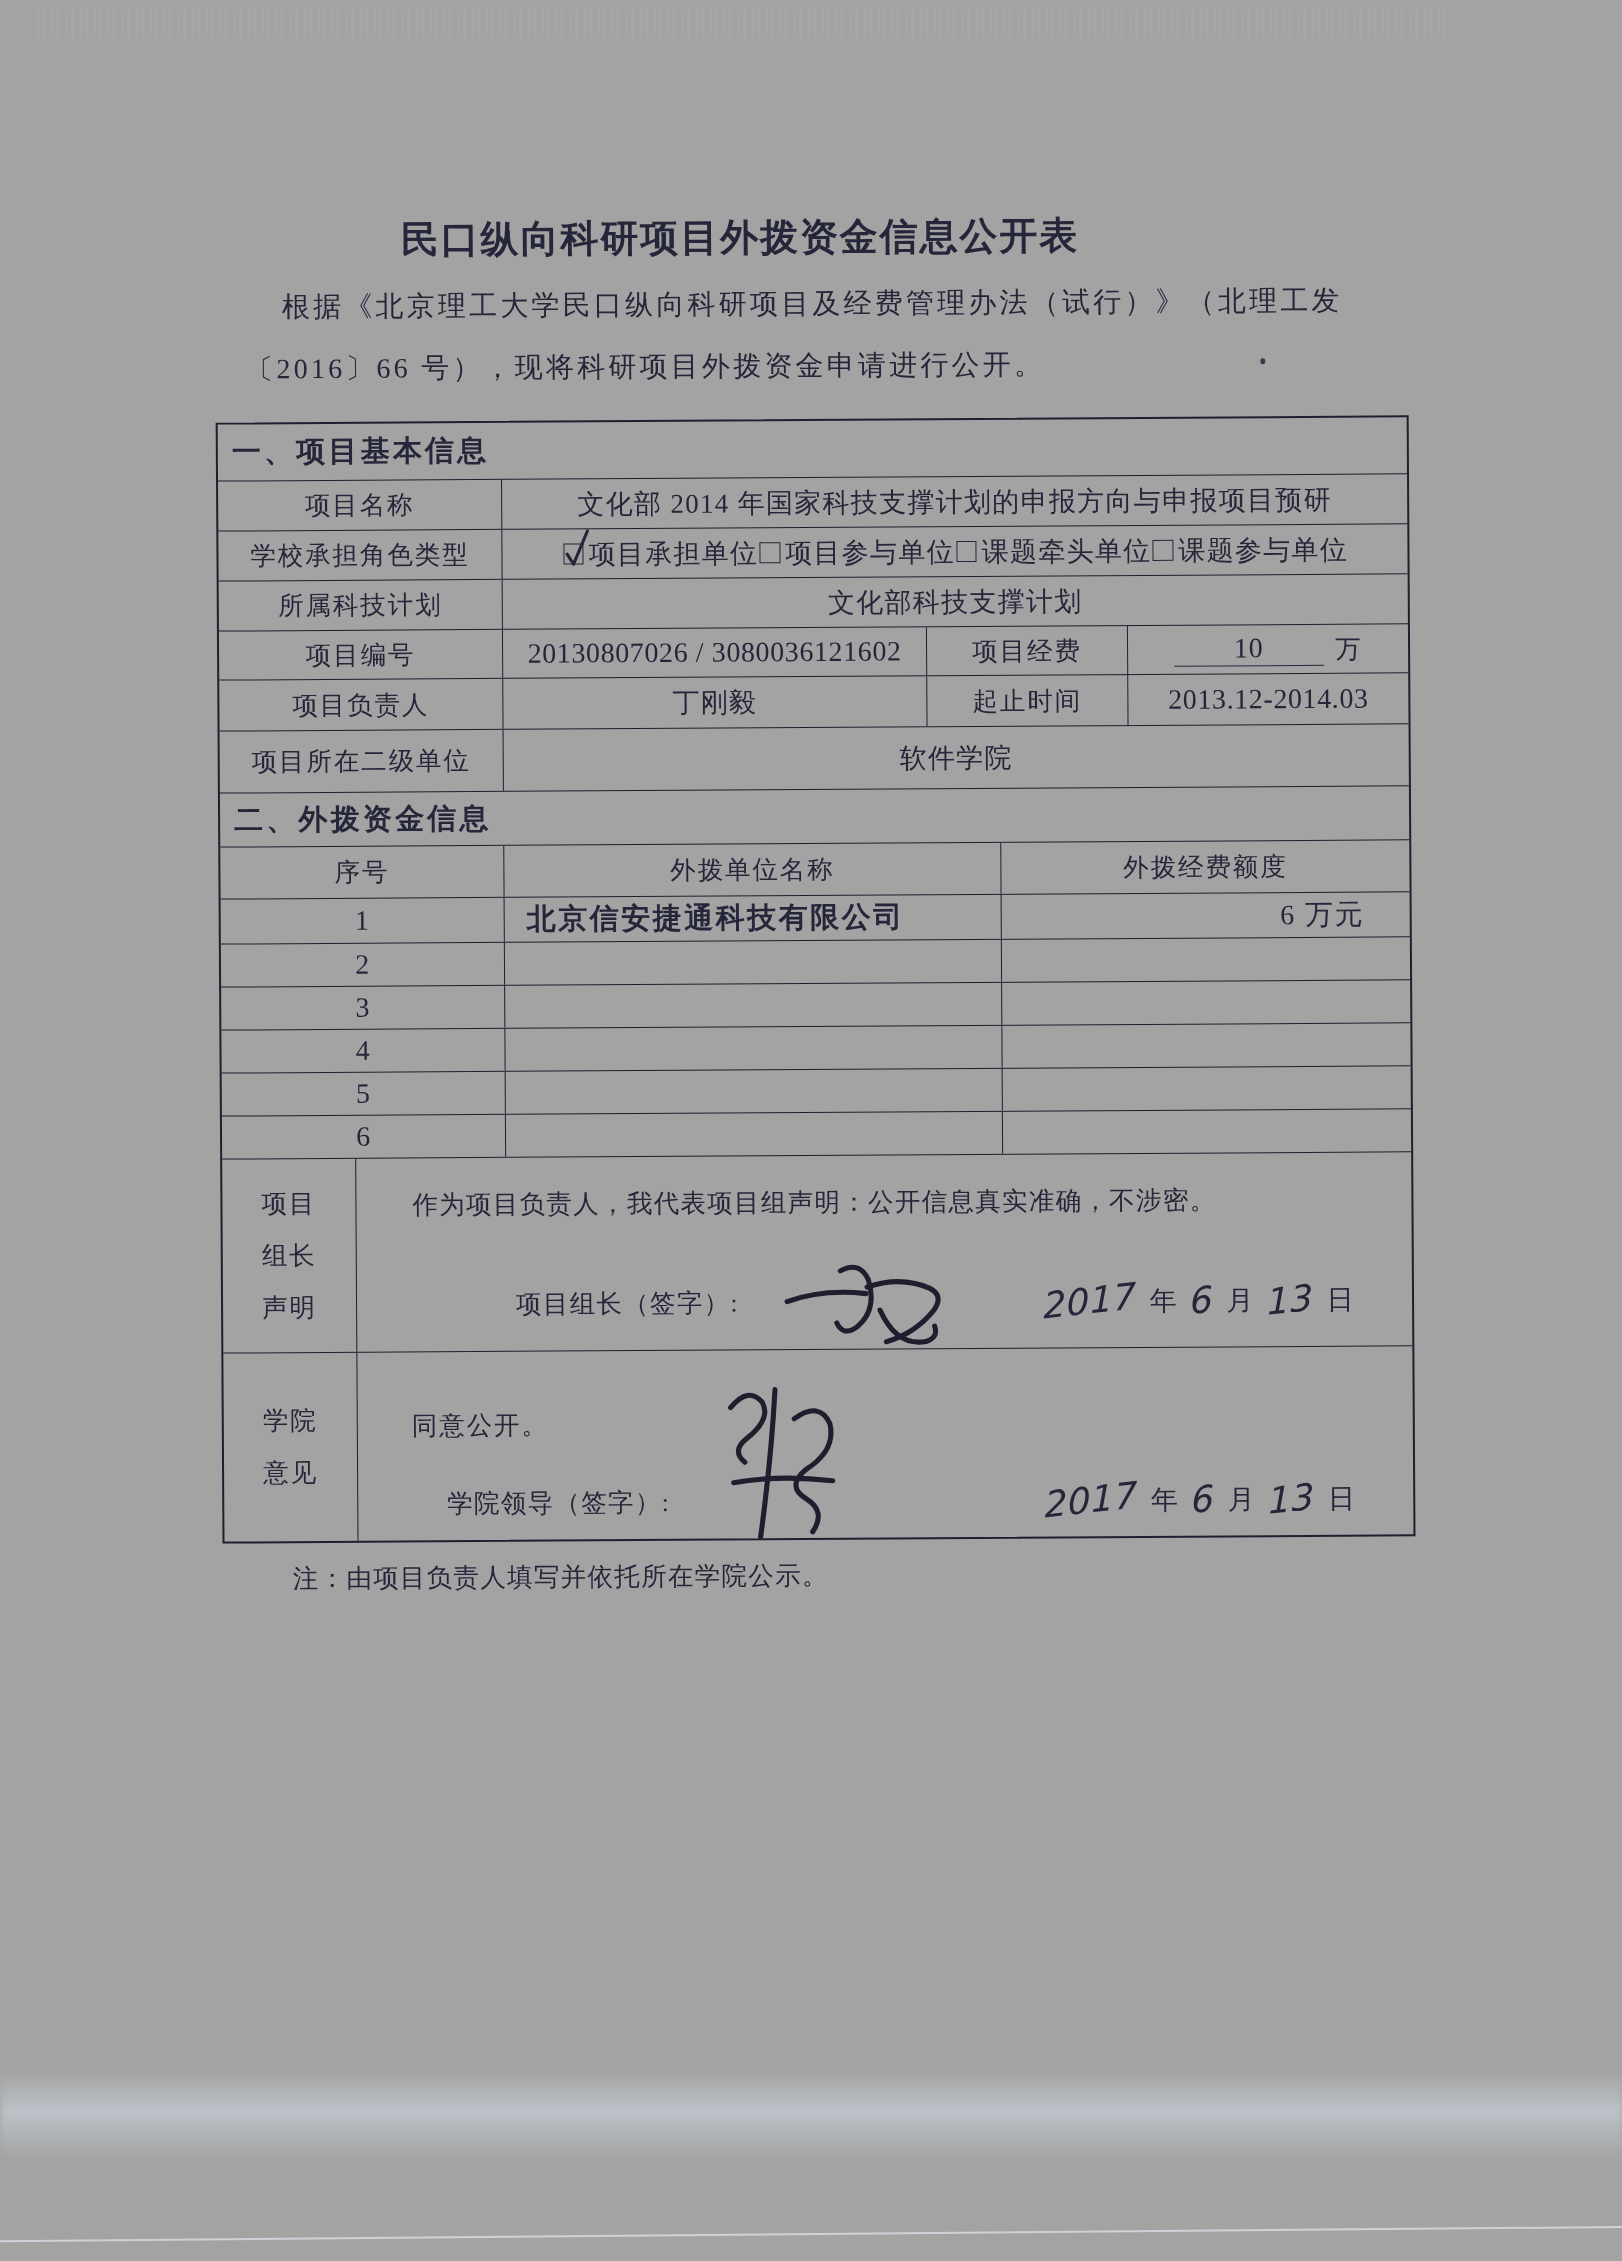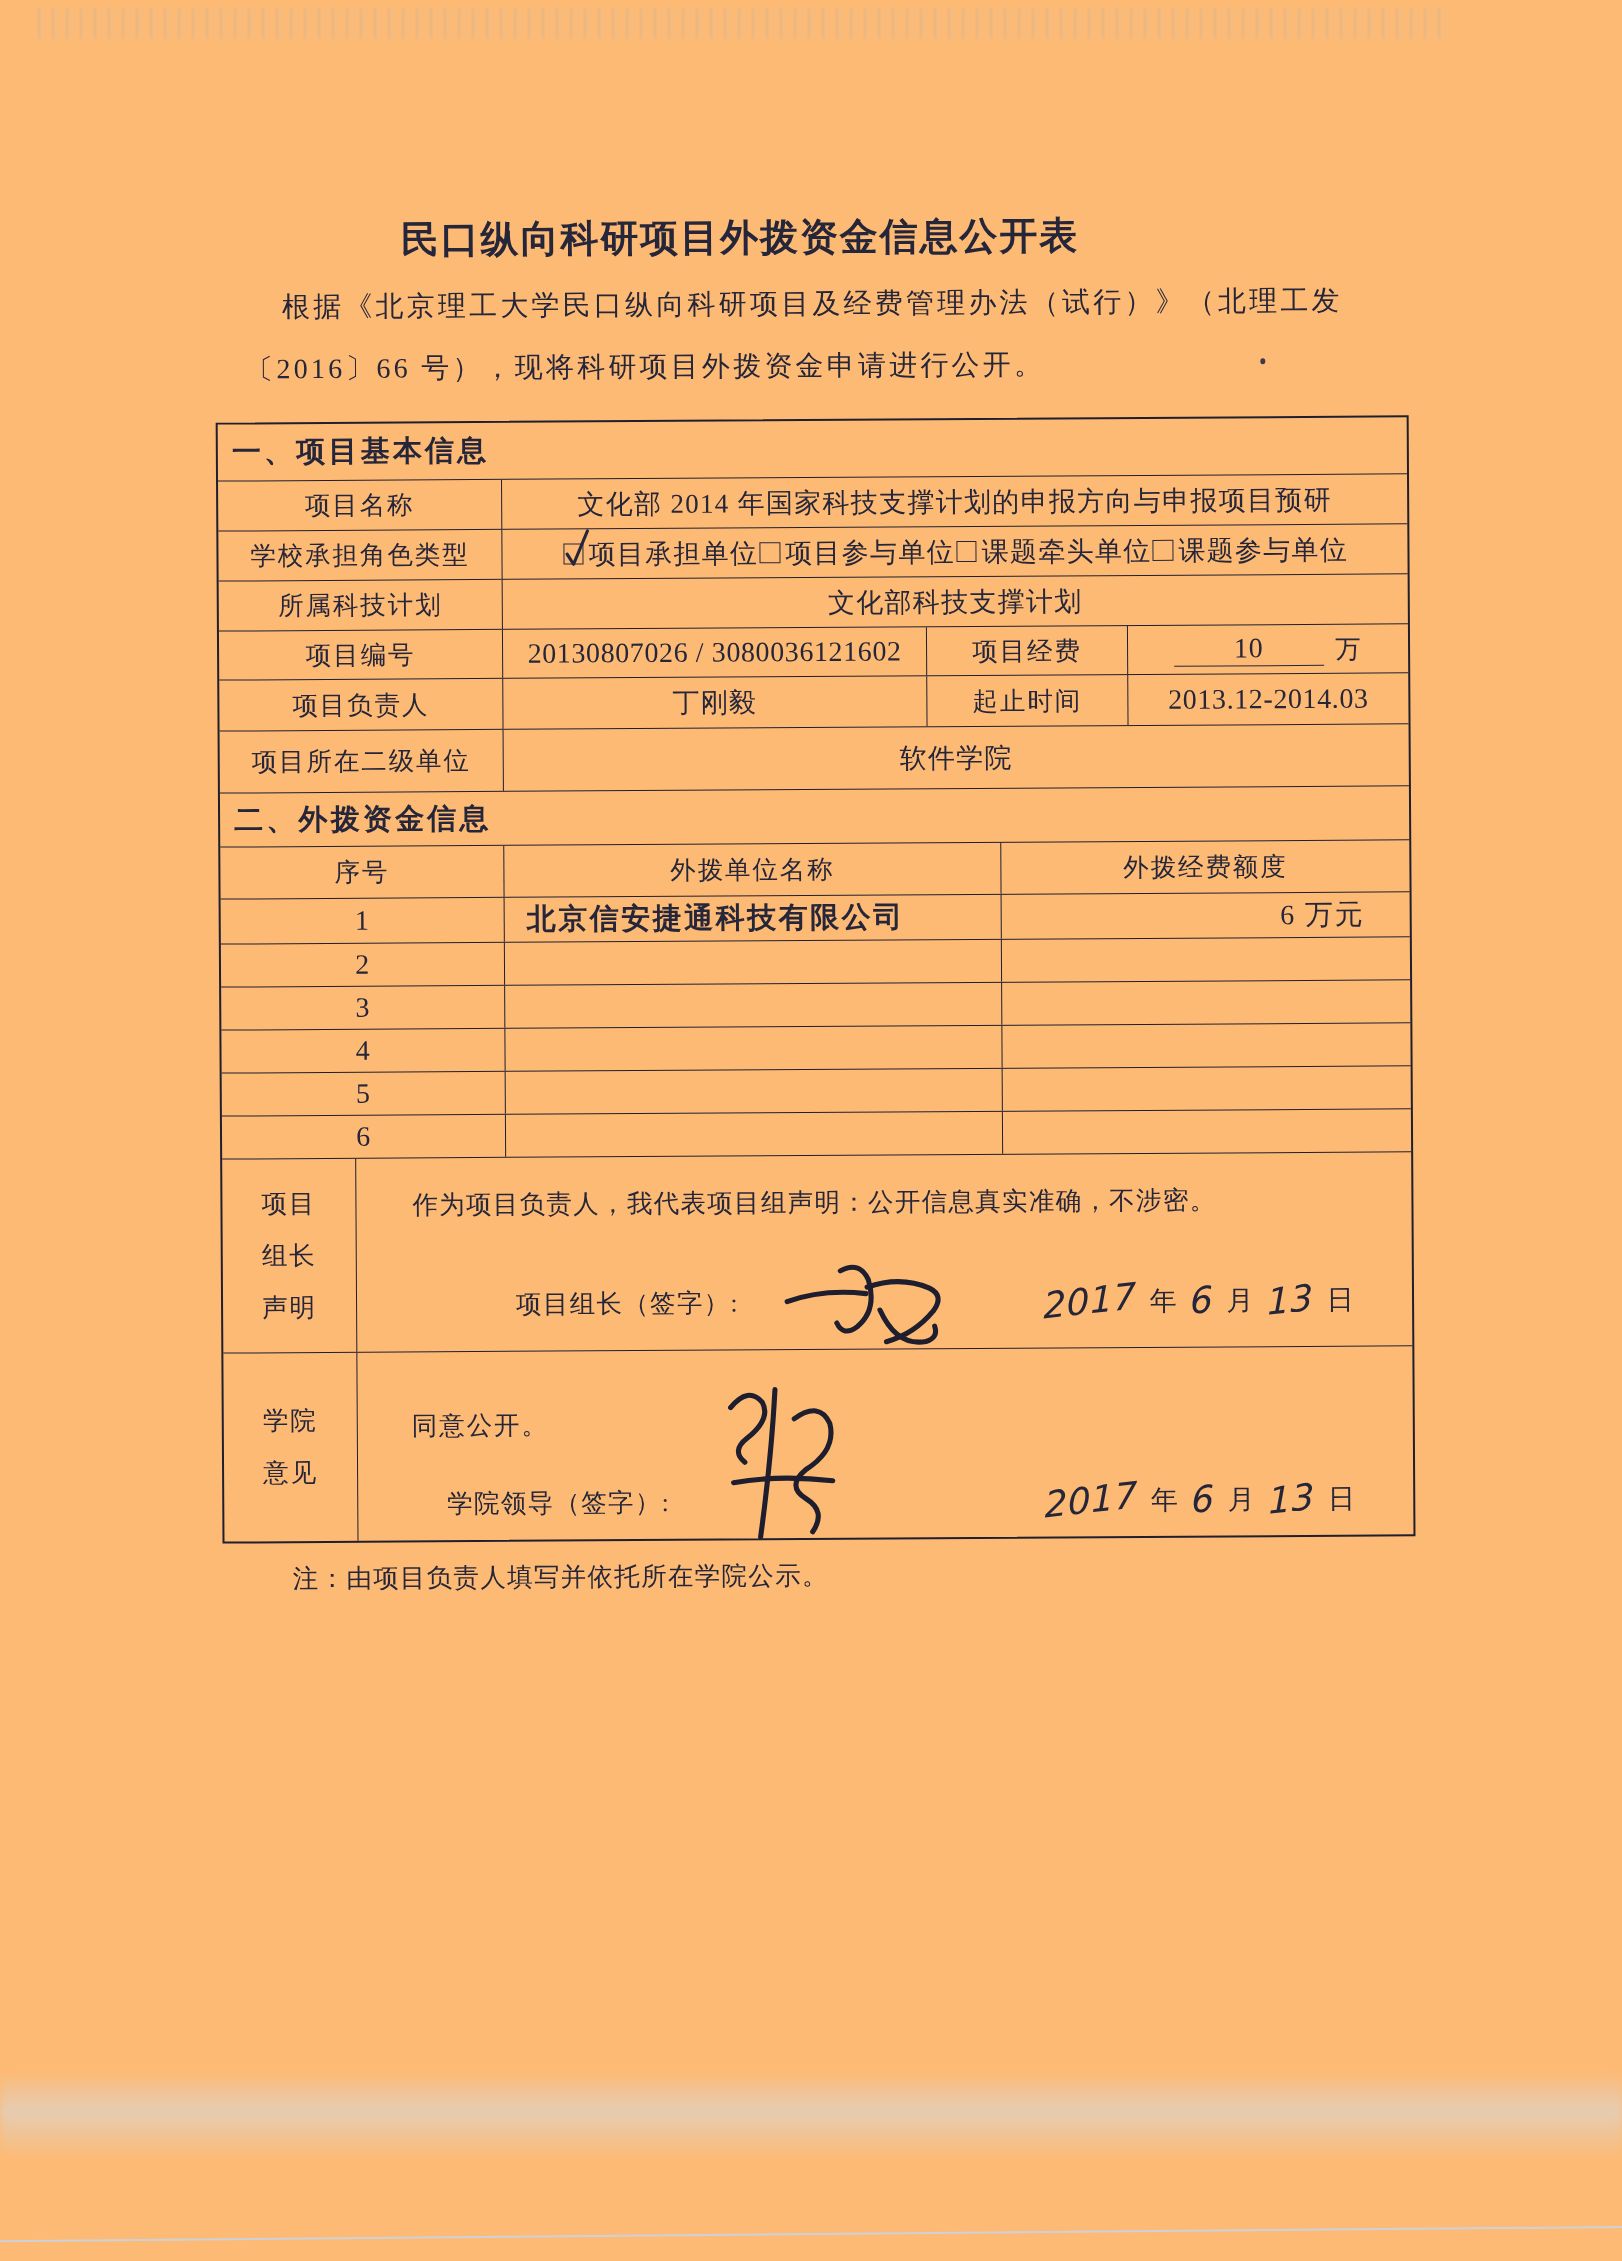--- a/index.html
+++ b/index.html
@@ -1,19 +1,19 @@
 <!DOCTYPE html>
 <html style="font-size:10.2px"><head>
 <meta charset="utf-8">
 <style>
   * { margin:0; padding:0; box-sizing:border-box; }
   body { background:#e8e8e8; font-family:"Liberation Serif", serif; }
   .page {
     position:relative; width:1623px; height:2261px; margin:0 auto;
-    background:#fdba74; overflow:hidden; color:#26263a;
+    background:#a3a3a3; overflow:hidden; color:#26263a;
   }
   .tilt { position:absolute; inset:0; transform:rotate(-0.35deg); }
 
   
   .noise-top {
     position:absolute; left:38px; top:7.6px; width:1414px; height:31px;
     background:repeating-linear-gradient(90deg,#aab0ba 0 1.9px,transparent 1.9px 5.7px,#c3c8d0 5.7px 7px,transparent 7px 14px);
     opacity:.35; filter:blur(1.3px);
   }
   .shadow-band {

